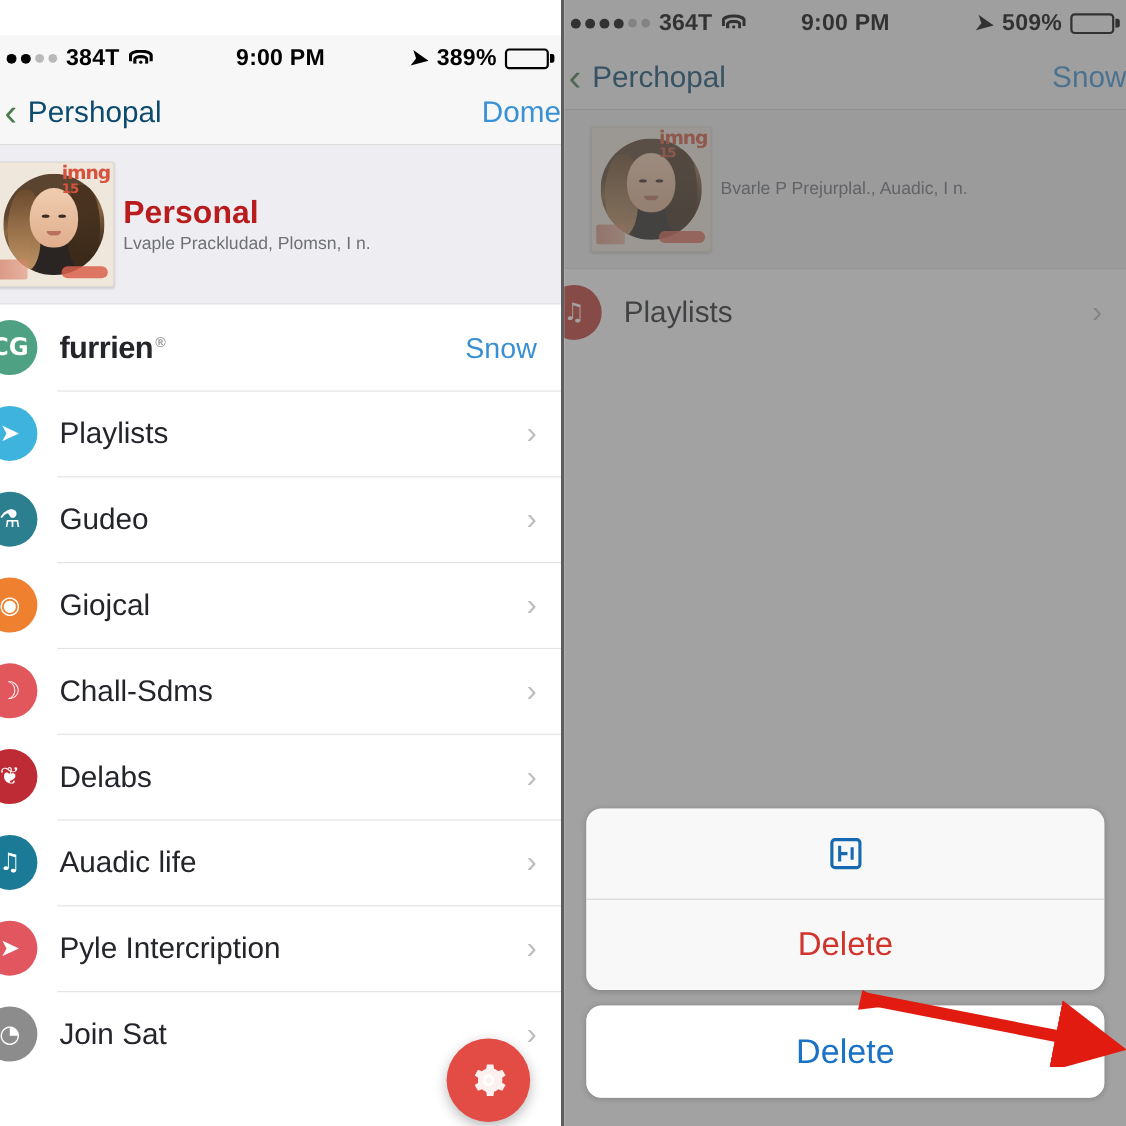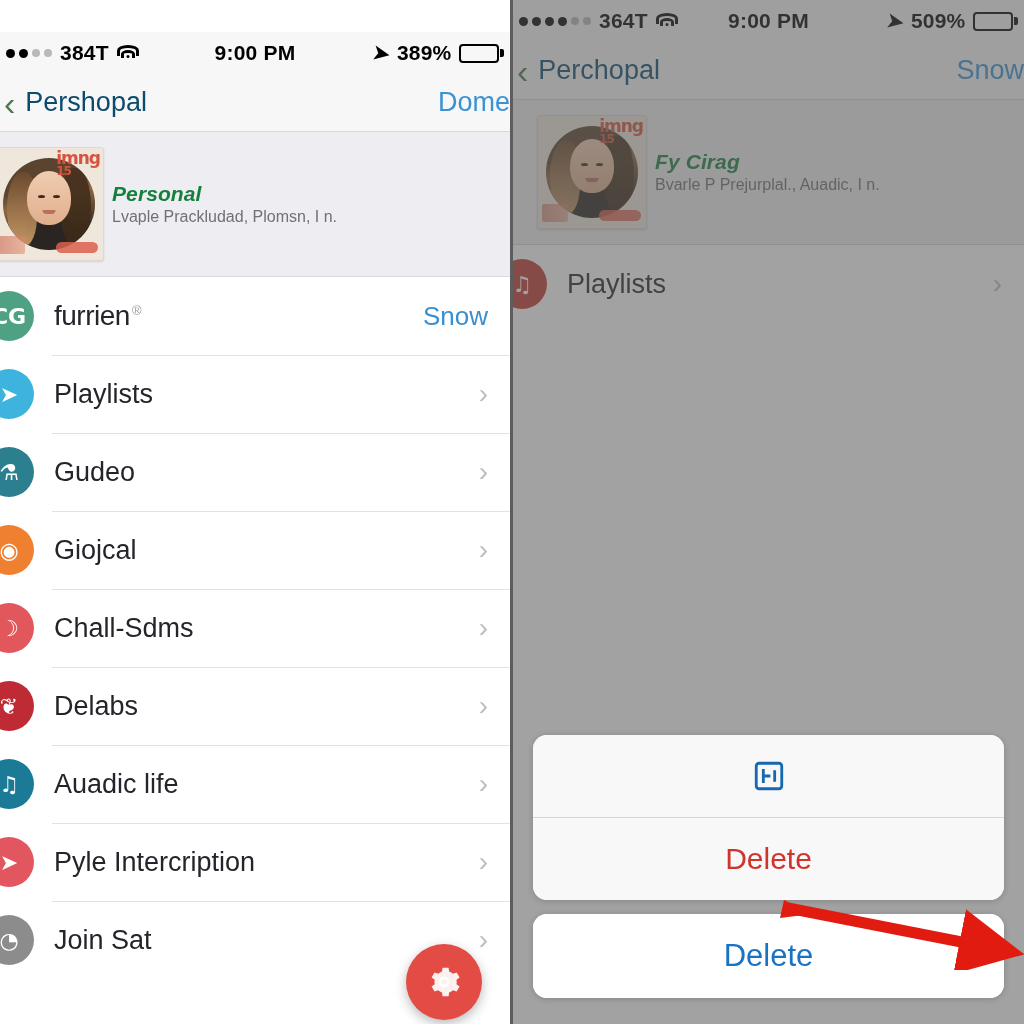--- a/index.html
+++ b/index.html
@@ -78,40 +78,40 @@
     border-radius:50% 50% 46% 46%;background:linear-gradient(180deg,#f0cdb0,#dfae8d);}
   .thumb .eye{position:absolute;top:40%;width:7px;height:3px;border-radius:50%;background:#3a2a20;}
   .thumb .eye.l{left:38%;} .thumb .eye.r{right:38%;}
   .thumb .mouth{position:absolute;top:56%;left:50%;transform:translateX(-50%);width:13px;height:4px;border-radius:0 0 8px 8px;background:#b9705f;}
   .thumb .wm{position:absolute;right:3px;top:2px;font-size:17px;font-weight:bold;color:#d6543f;line-height:.95;
     font-family:"DejaVu Sans", sans-serif;letter-spacing:-1px;}
   .thumb .wm small{display:block;font-size:12px;}
   .thumb .wmbar{position:absolute;right:5px;bottom:7px;width:42px;height:11px;border-radius:6px;background:#d9604c;opacity:.85;}
   .thumb .wmcorner{position:absolute;left:4px;bottom:6px;width:26px;height:18px;background:linear-gradient(90deg,#c8583f,#e08a6e);opacity:.55;border-radius:2px;}
   .prof-text{display:flex;flex-direction:column;gap:2px;}
-  .prof-name{font-size:21px;font-weight:bold;color:#15803d;letter-spacing:.1px;font-style:italic;}
+  .prof-name{font-size:29px;font-weight:bold;color:#b91c1c;letter-spacing:.1px;}
   .prof-sub{font-size:16px;color:#6f7175;}
 
   
   .list{background:#fff;}
   .row{
     position:relative;display:flex;align-items:center;
     height:78px;background:#fff;padding-left:0;
   }
   .row + .row::before{
     content:"";position:absolute;left:52px;right:0;top:0;height:1px;background:#e2e2e2;
   }
   .row-icon{
     width:50px;height:50px;border-radius:50%;flex:none;margin-left:-16px;
     display:flex;align-items:center;justify-content:center;
     color:#fff;font-size:22px;font-weight:bold;overflow:hidden;position:relative;
     font-family:"DejaVu Sans", sans-serif;
   }
   .row-label{font-size:27px;color:#23252a;margin-left:20px;white-space:nowrap;}
-  .row-label.brand{font-weight:normal;letter-spacing:-.5px;font-size:28px;}
+  .row-label.brand{font-weight:bold;letter-spacing:-.5px;font-size:28px;}
   .row-right{margin-left:auto;display:flex;align-items:center;padding-right:22px;gap:4px;}
   .row-value{color:#3a8fd0;font-size:26px;}
   .chev{color:#bdbdbd;font-size:28px;font-weight:300;line-height:1;}
   .row-sup{font-size:13px;color:#9a9a9a;vertical-align:super;margin-left:2px;}
 
   
   .fab{
     position:absolute;right:28px;bottom:36px;width:76px;height:76px;border-radius:50%;
     background:#e24c44;display:flex;align-items:center;justify-content:center;
     box-shadow:0 4px 12px rgba(0,0,0,.28);z-index:20;
@@ -327,21 +327,20 @@
           <div class="mouth"></div>
         </div>
         <div class="wm">
           <span>imng</span>
           <small>15</small>
         </div>
         <div class="wmbar"></div>
         <div class="wmcorner"></div>
       </div>
       <div class="prof-text">
-        <div class="prof-name">Fy Cirag</div>
         <div class="prof-sub">Bvarle P Prejurplal., Auadic, I n.</div>
       </div>
     </div>
 
     <div class="list" id="right-list">
         <div class="row">
           <div class="row-icon" style="background: rgb(192, 57, 47);">♫</div>
           <div class="row-label">Playlists</div>
           <div class="row-right">
             <span class="chev">›</span>

